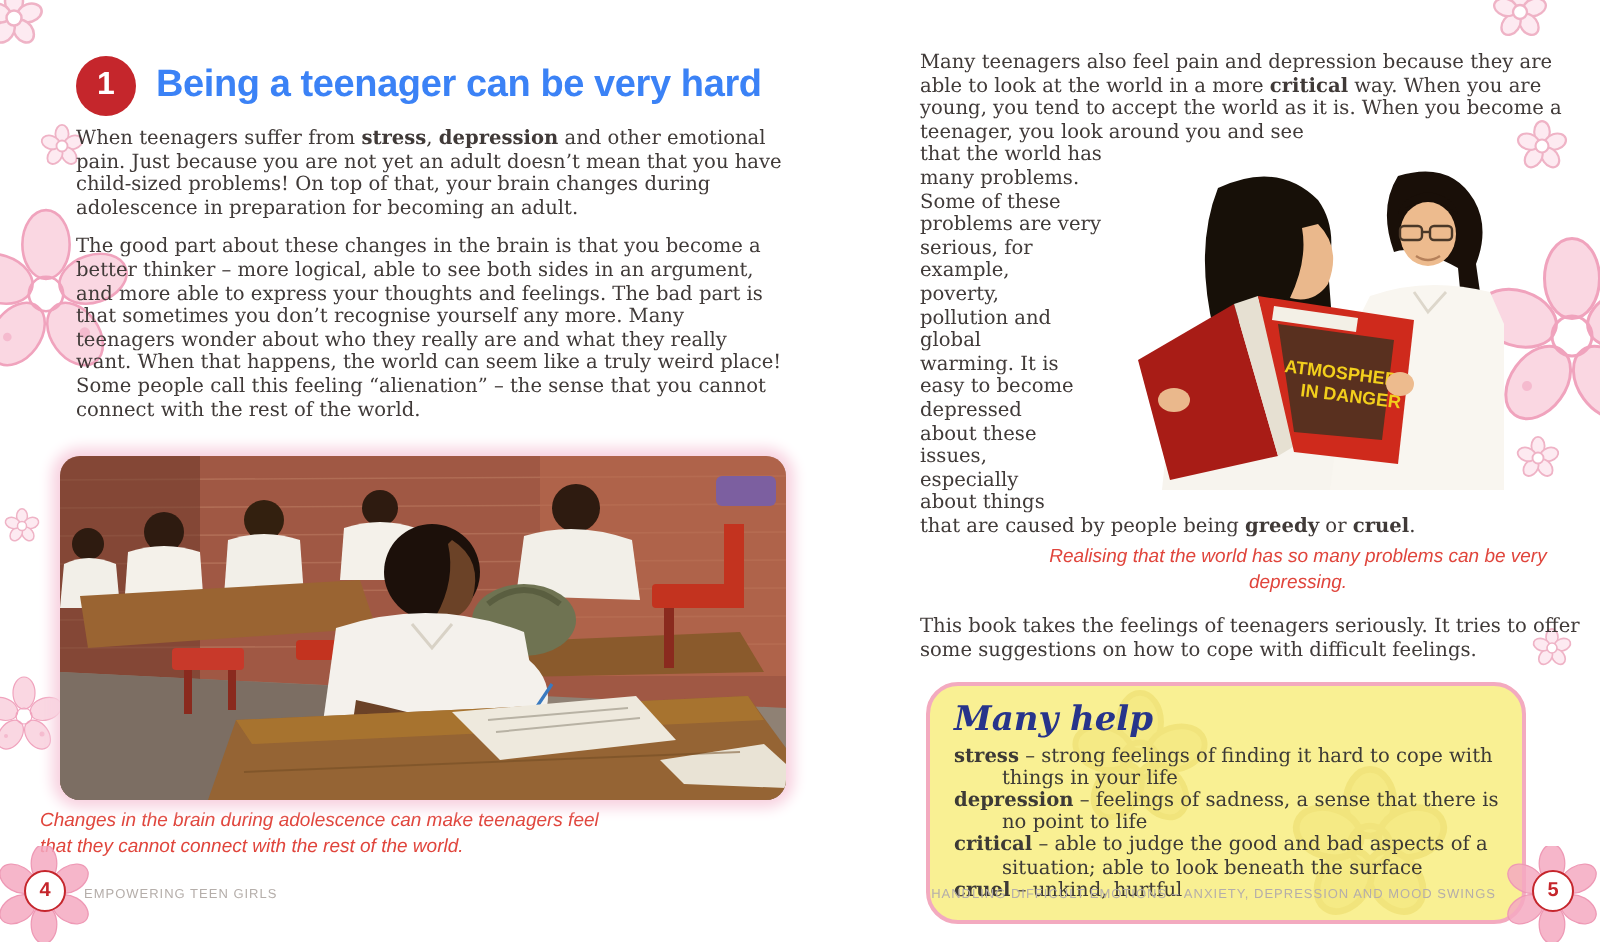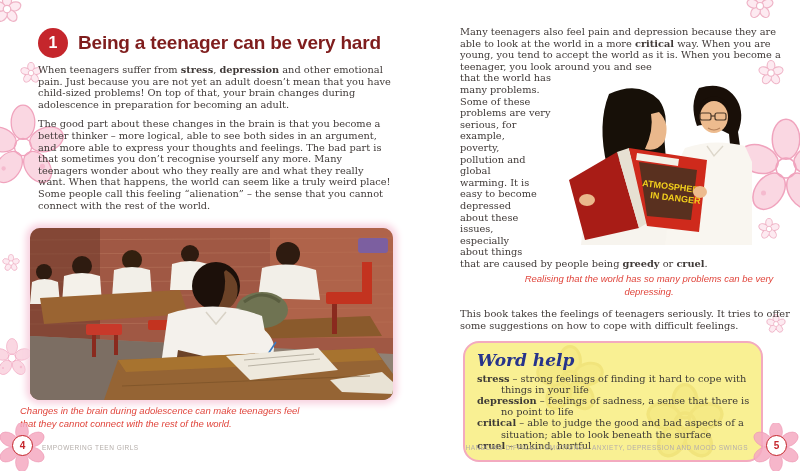--- a/index.html
+++ b/index.html
@@ -6,21 +6,21 @@
   .spread{position:relative;width:800px;height:471px;background:#ffffff;overflow:hidden;
           font-family:"DejaVu Serif",serif;color:#403a38;}
   
   .dec{position:absolute;z-index:0;}
   
   .page-left{position:absolute;left:0;top:0;width:400px;height:471px;
              padding:28px 8px 0 38px;box-sizing:border-box;z-index:1;}
   .heading{display:flex;align-items:center;gap:10px;margin-bottom:6px;}
   .chapter-badge{flex:0 0 auto;width:30px;height:30px;border-radius:50%;background:#c5262c;color:#fff;
                  font:bold 16px/30px "Liberation Sans",sans-serif;text-align:center;}
-  .title{font:bold 19px "Liberation Sans",sans-serif;color:#7f1d1d;margin:0;letter-spacing:-0.2px;}
+  .title{font:bold 19px "Liberation Sans",sans-serif;color:#3b82f6;margin:0;letter-spacing:-0.2px;}
   .body{font-size:9.8px;line-height:11.6px;margin:0 0 8px 0;}
   .b{font-weight:bold;}
   .photo-classroom{position:absolute;left:30px;top:228px;width:363px;height:172px;border-radius:10px;
                    overflow:hidden;box-shadow:0 0 7px 4px #f8d2e0;z-index:1;}
   .photo-classroom svg{display:block;}
   .caption{font:italic 9.5px/12.5px "Liberation Sans",sans-serif;color:#e0453c;margin:0;}
   .caption-left{position:absolute;left:20px;top:405px;width:292px;}
   
   .page-right{position:absolute;left:460px;top:26px;width:332px;z-index:1;}
   .wrapblock{display:flow-root;position:relative;}
@@ -260,21 +260,21 @@
     <p class="caption caption-right">Realising that the world has so many problems can be very depressing.</p>
     <p class="body p-after">This book takes the feelings of teenagers seriously. It tries to offer some suggestions on how to cope with difficult feelings.</p>
 
     <aside class="wordhelp">
       <svg class="whdec" style="left:70px;top:2px;width:70px;height:70px">
           <use href="#floY" xlink:href="#floY"></use>
         </svg>
       <svg class="whdec" style="left:180px;top:40px;width:80px;height:80px">
           <use href="#floY" xlink:href="#floY"></use>
         </svg>
-      <div class="wh-title">Word help</div>
+      <div class="wh-title">Many help</div>
       <div id="wh-list">
           <div class="wh-entry"><span class="wh-term">stress</span><span> – strong feelings of finding it hard to cope with things in your life</span></div>
           <div class="wh-entry"><span class="wh-term">depression</span><span> – feelings of sadness, a sense that there is no point to life</span></div>
           <div class="wh-entry"><span class="wh-term">critical</span><span> – able to judge the good and bad aspects of a situation; able to look beneath the surface</span></div>
           <div class="wh-entry"><span class="wh-term">cruel</span><span> – unkind, hurtful</span></div>
         </div>
     </aside>
   </section>
 
   <div class="footer footer-left">EMPOWERING TEEN GIRLS</div>

